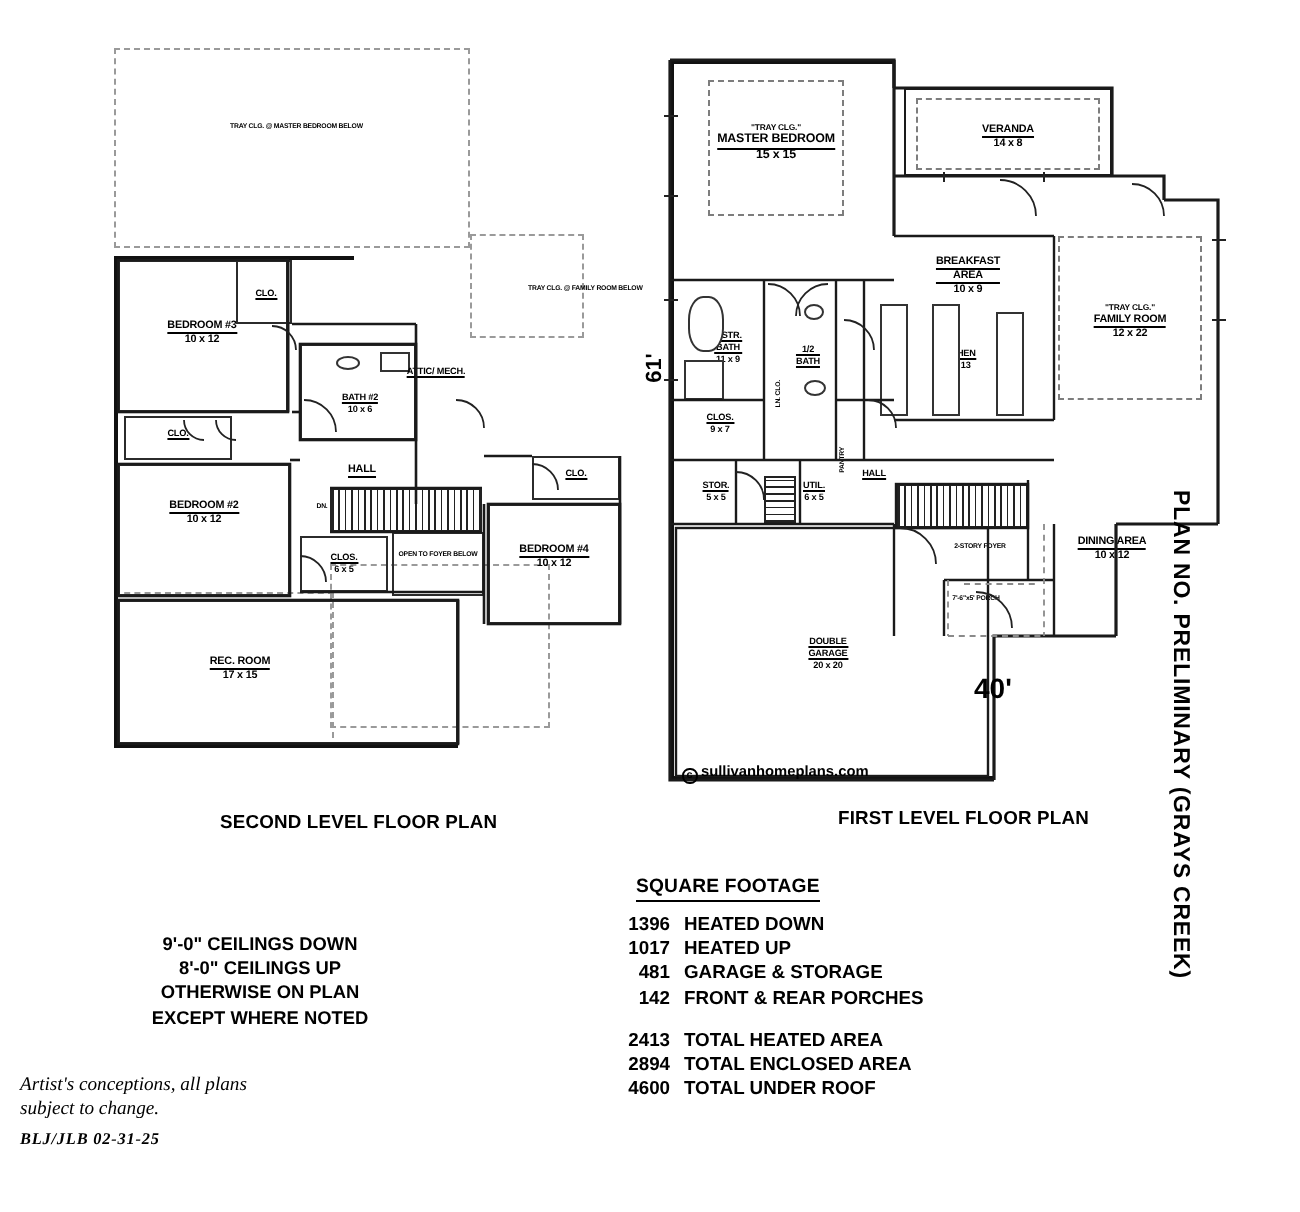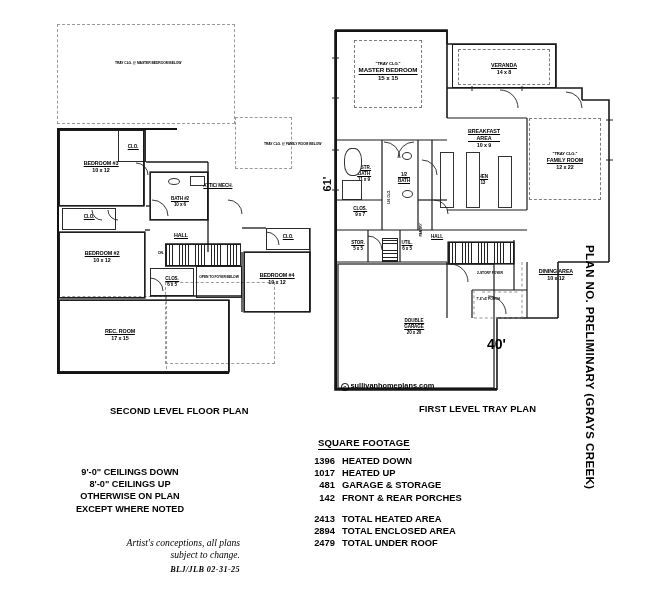--- a/index.html
+++ b/index.html
@@ -110,21 +110,20 @@
   }
   #disclaimer {
     position: absolute;
     left: 10px; top: 537px;
     width: 230px;
     font-family: "Liberation Serif", serif;
     font-style: italic;
     font-size: 9.6px;
     line-height: 1.3;
     color: #000;
-    text-align: right;
   }
   #disclaimer .stamp {
     display: block;
     margin-top: 3px;
     font-size: 8.2px;
     font-weight: bold;
     letter-spacing: 0.4px;
   }
 
   
@@ -526,21 +525,21 @@
     <span>61'</span>
   </div>
   <div class="dim" style="left:487px; top:336px;">
     <span>40'</span>
   </div>
 
   <div class="plan-title" style="left:110px; top:405px;">
     <span>SECOND LEVEL FLOOR PLAN</span>
   </div>
   <div class="plan-title" style="left:419px; top:403px;">
-    <span>FIRST LEVEL TRAY PLAN</span>
+    <span>FIRST LEVEL FLOOR PLAN</span>
   </div>
 
   <div id="plan-no">
     <span>PLAN NO.  PRELIMINARY (GRAYS CREEK)</span>
   </div>
 
   <div id="sqft">
     <div class="hdr">SQUARE FOOTAGE</div>
     <table>
       <tbody>
@@ -566,21 +565,21 @@
           </tr>
         <tr>
           <td class="num">2413</td>
           <td>TOTAL HEATED AREA</td>
         </tr>
         <tr>
           <td class="num">2894</td>
           <td>TOTAL ENCLOSED AREA</td>
         </tr>
         <tr>
-          <td class="num">2479</td>
+          <td class="num">4600</td>
           <td>TOTAL UNDER ROOF</td>
         </tr>
       </tbody>
     </table>
   </div>
 
   <div id="ceiling-notes">
     <div>9'-0" CEILINGS DOWN</div>
     <div>8'-0" CEILINGS UP</div>
     <div>OTHERWISE ON PLAN</div>

